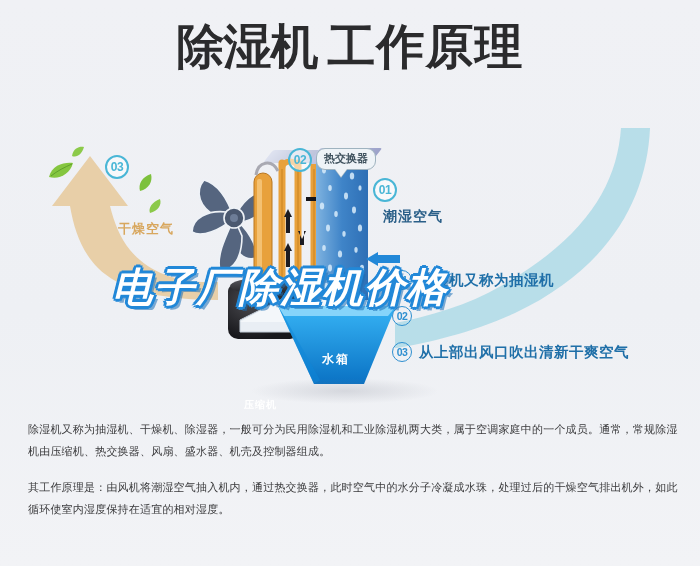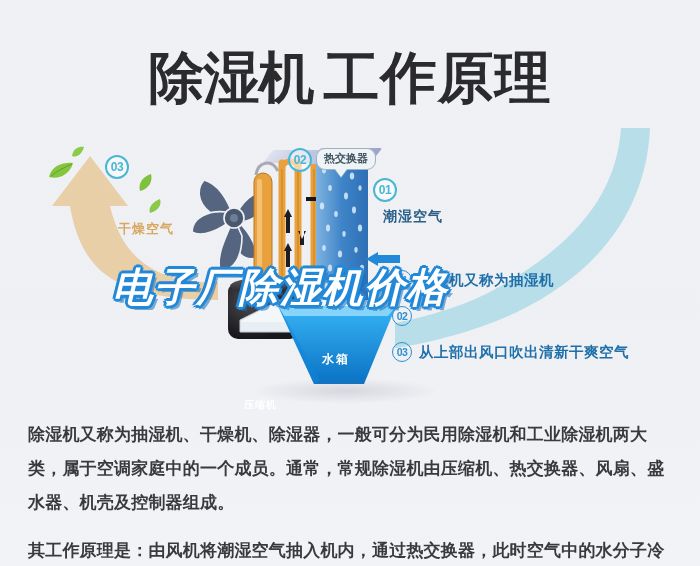--- a/index.html
+++ b/index.html
@@ -15,28 +15,27 @@
     background: linear-gradient(180deg,#f0f1f5 0%,#eef0f4 55%,#f2f3f6 100%);
   }
 
   
   .title-wrap {
     position: absolute; left: 0; top: 22px; width: 700px;
     text-align: center;
   }
   .title {
     display: inline-block;
-    font-size: 56px;
+    font-size: 48px;
     font-weight: bold;
     letter-spacing: 1px;
     color: #2b2b2d;
-    font-family: Liberation Mono, monospace;
+    font-family: Liberation Serif, serif;
     line-height: 1.05;
     white-space: nowrap;
-    margin-top: 31px;
   }
   .title .t-a { letter-spacing: -1px; }
   .title .t-b { margin-left: 10px; font-weight: bold; }
 
   
   .stage {
     position: absolute; left: 0; top: 110px;
     width: 700px; height: 300px;
   }
 
@@ -204,25 +203,24 @@
        0   -3px 0 #2288d8, 0    3px 0 #2288d8,
        4px  4px 0 rgba(25,110,180,.55);
   }
 
   
   .copy {
     position: absolute; left: 28px; top: 418px;
     width: 650px;
   }
   .copy p {
-    font-size: 17px;
+    font-size: 11px;
     line-height: 2.0;
     color: #3a3a3c;
     letter-spacing: .2px;
-    font-weight: bold;
   }
   .copy .para2 { margin-top: 14px; }
 </style>
 </head>
 <body>
 
 <div class="page">
 
   <div class="title-wrap">
     <div class="title">

